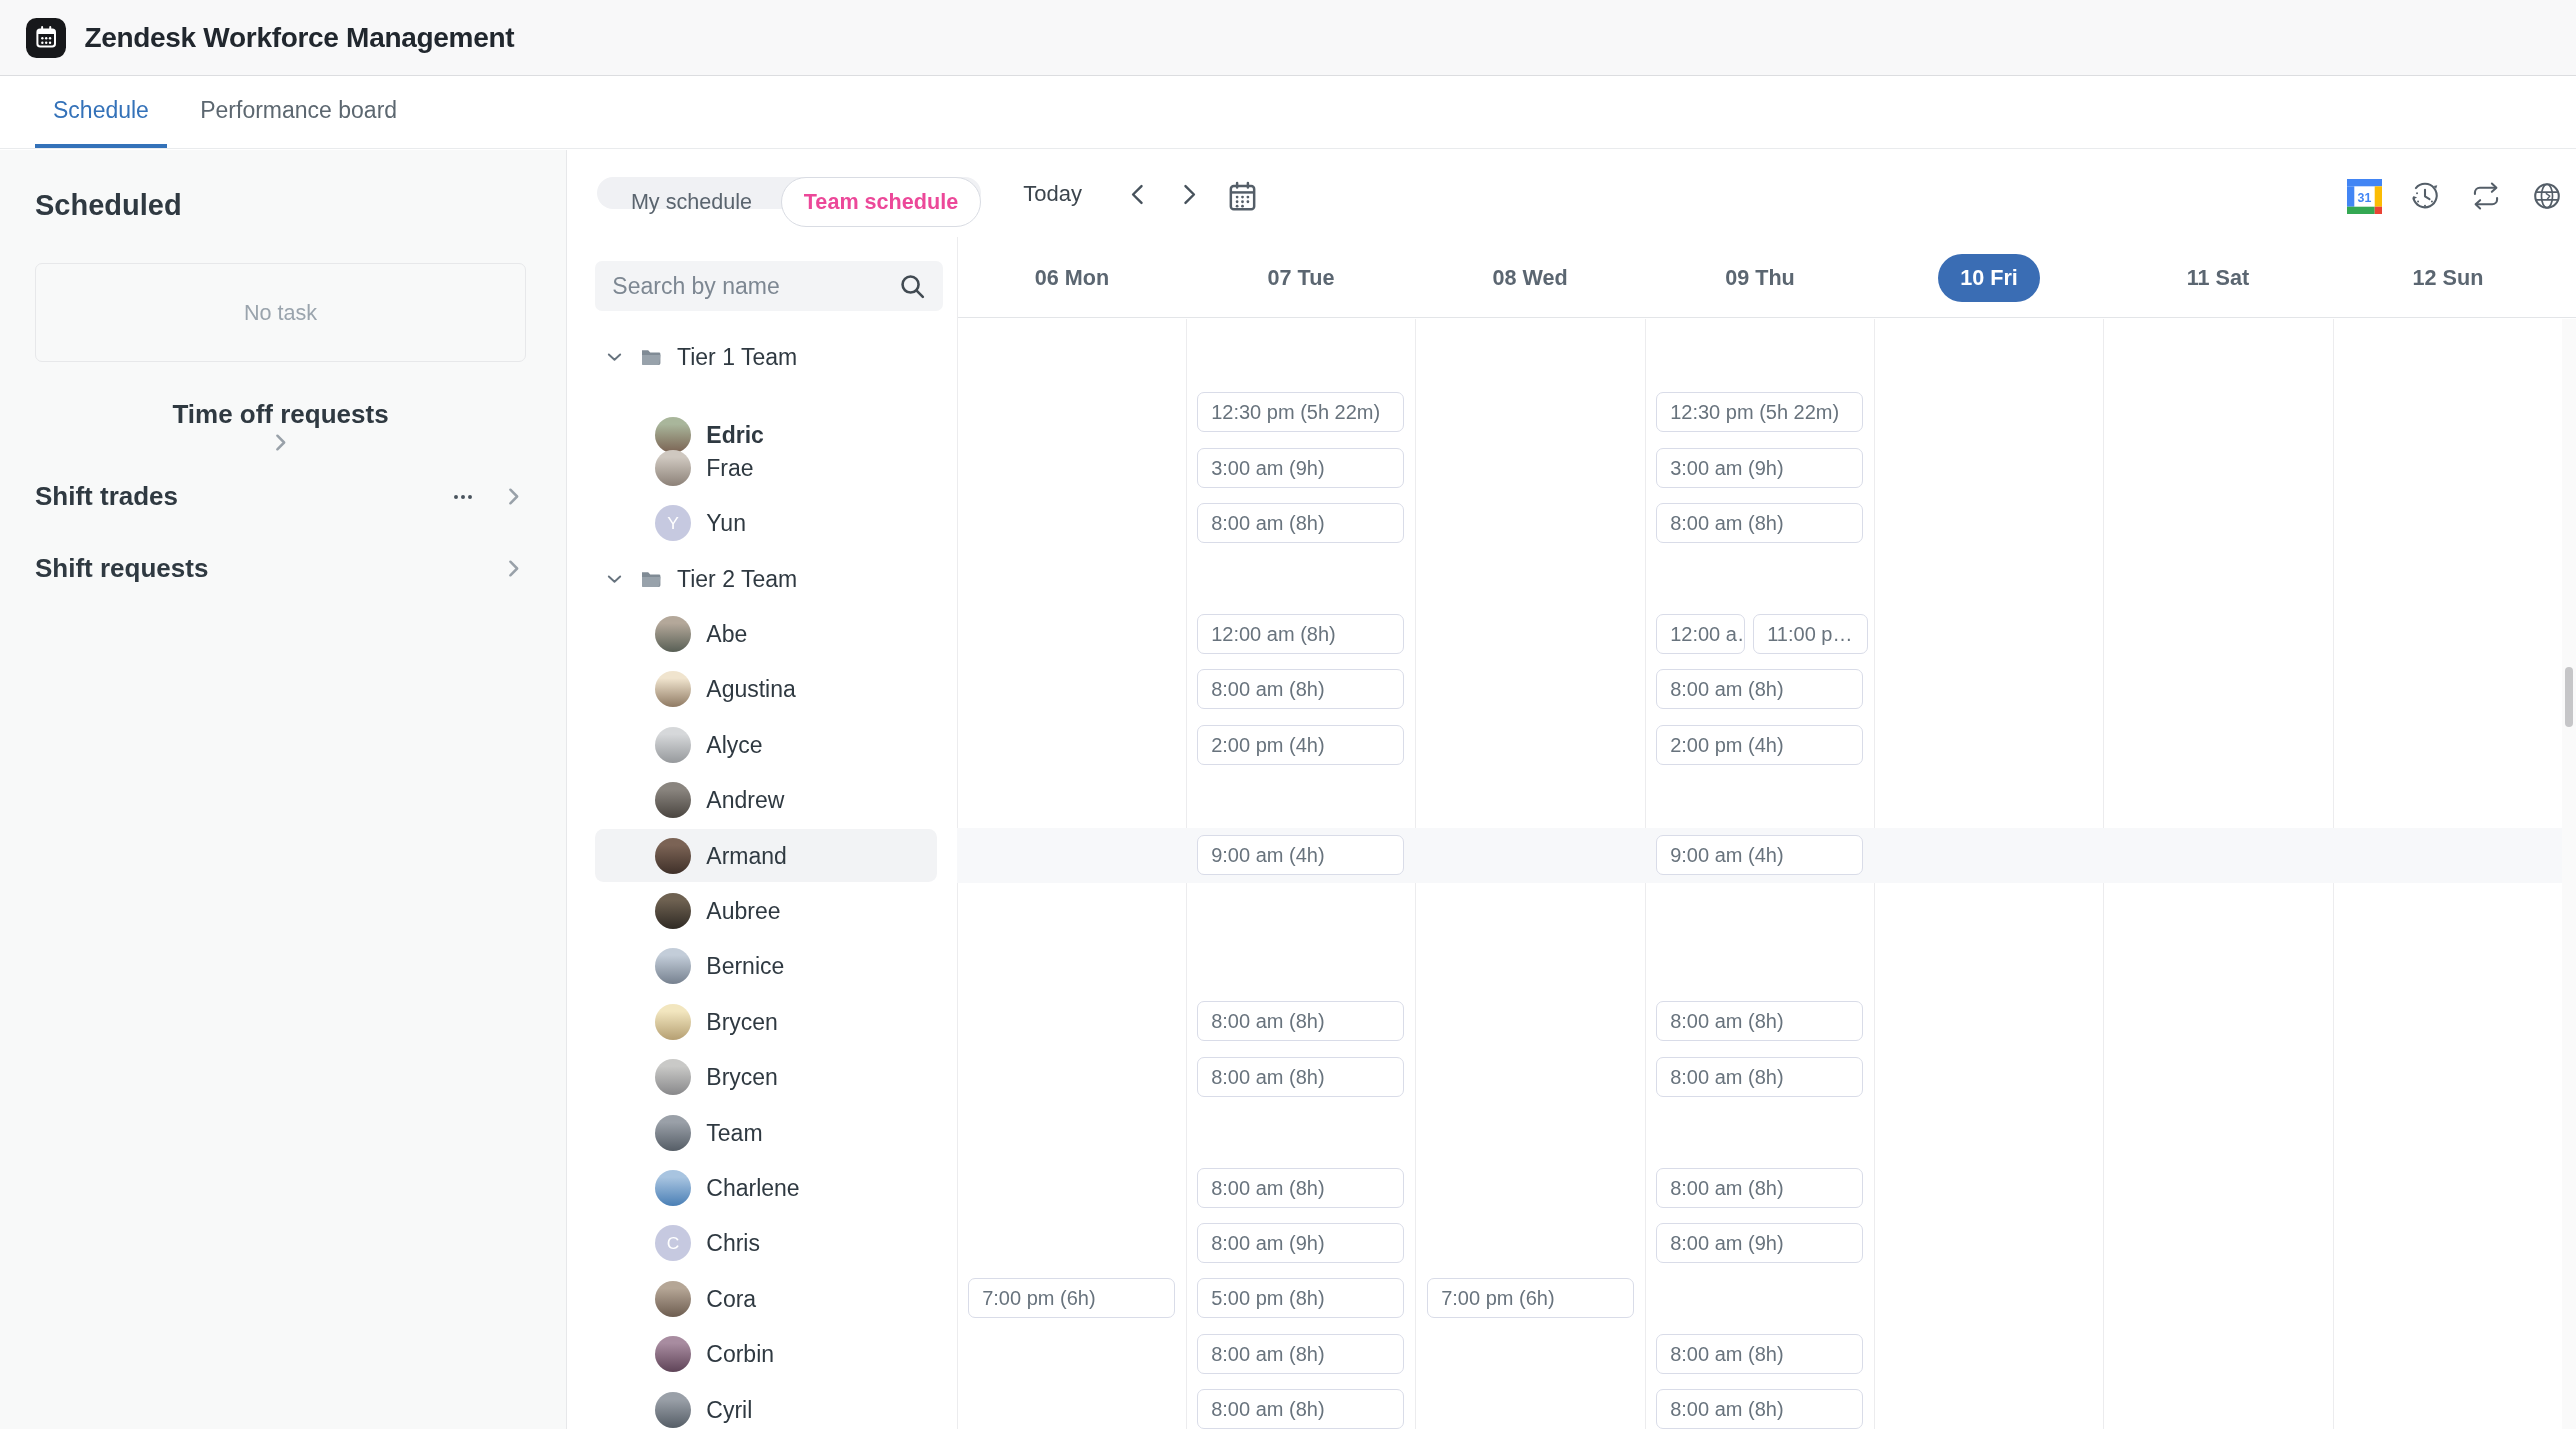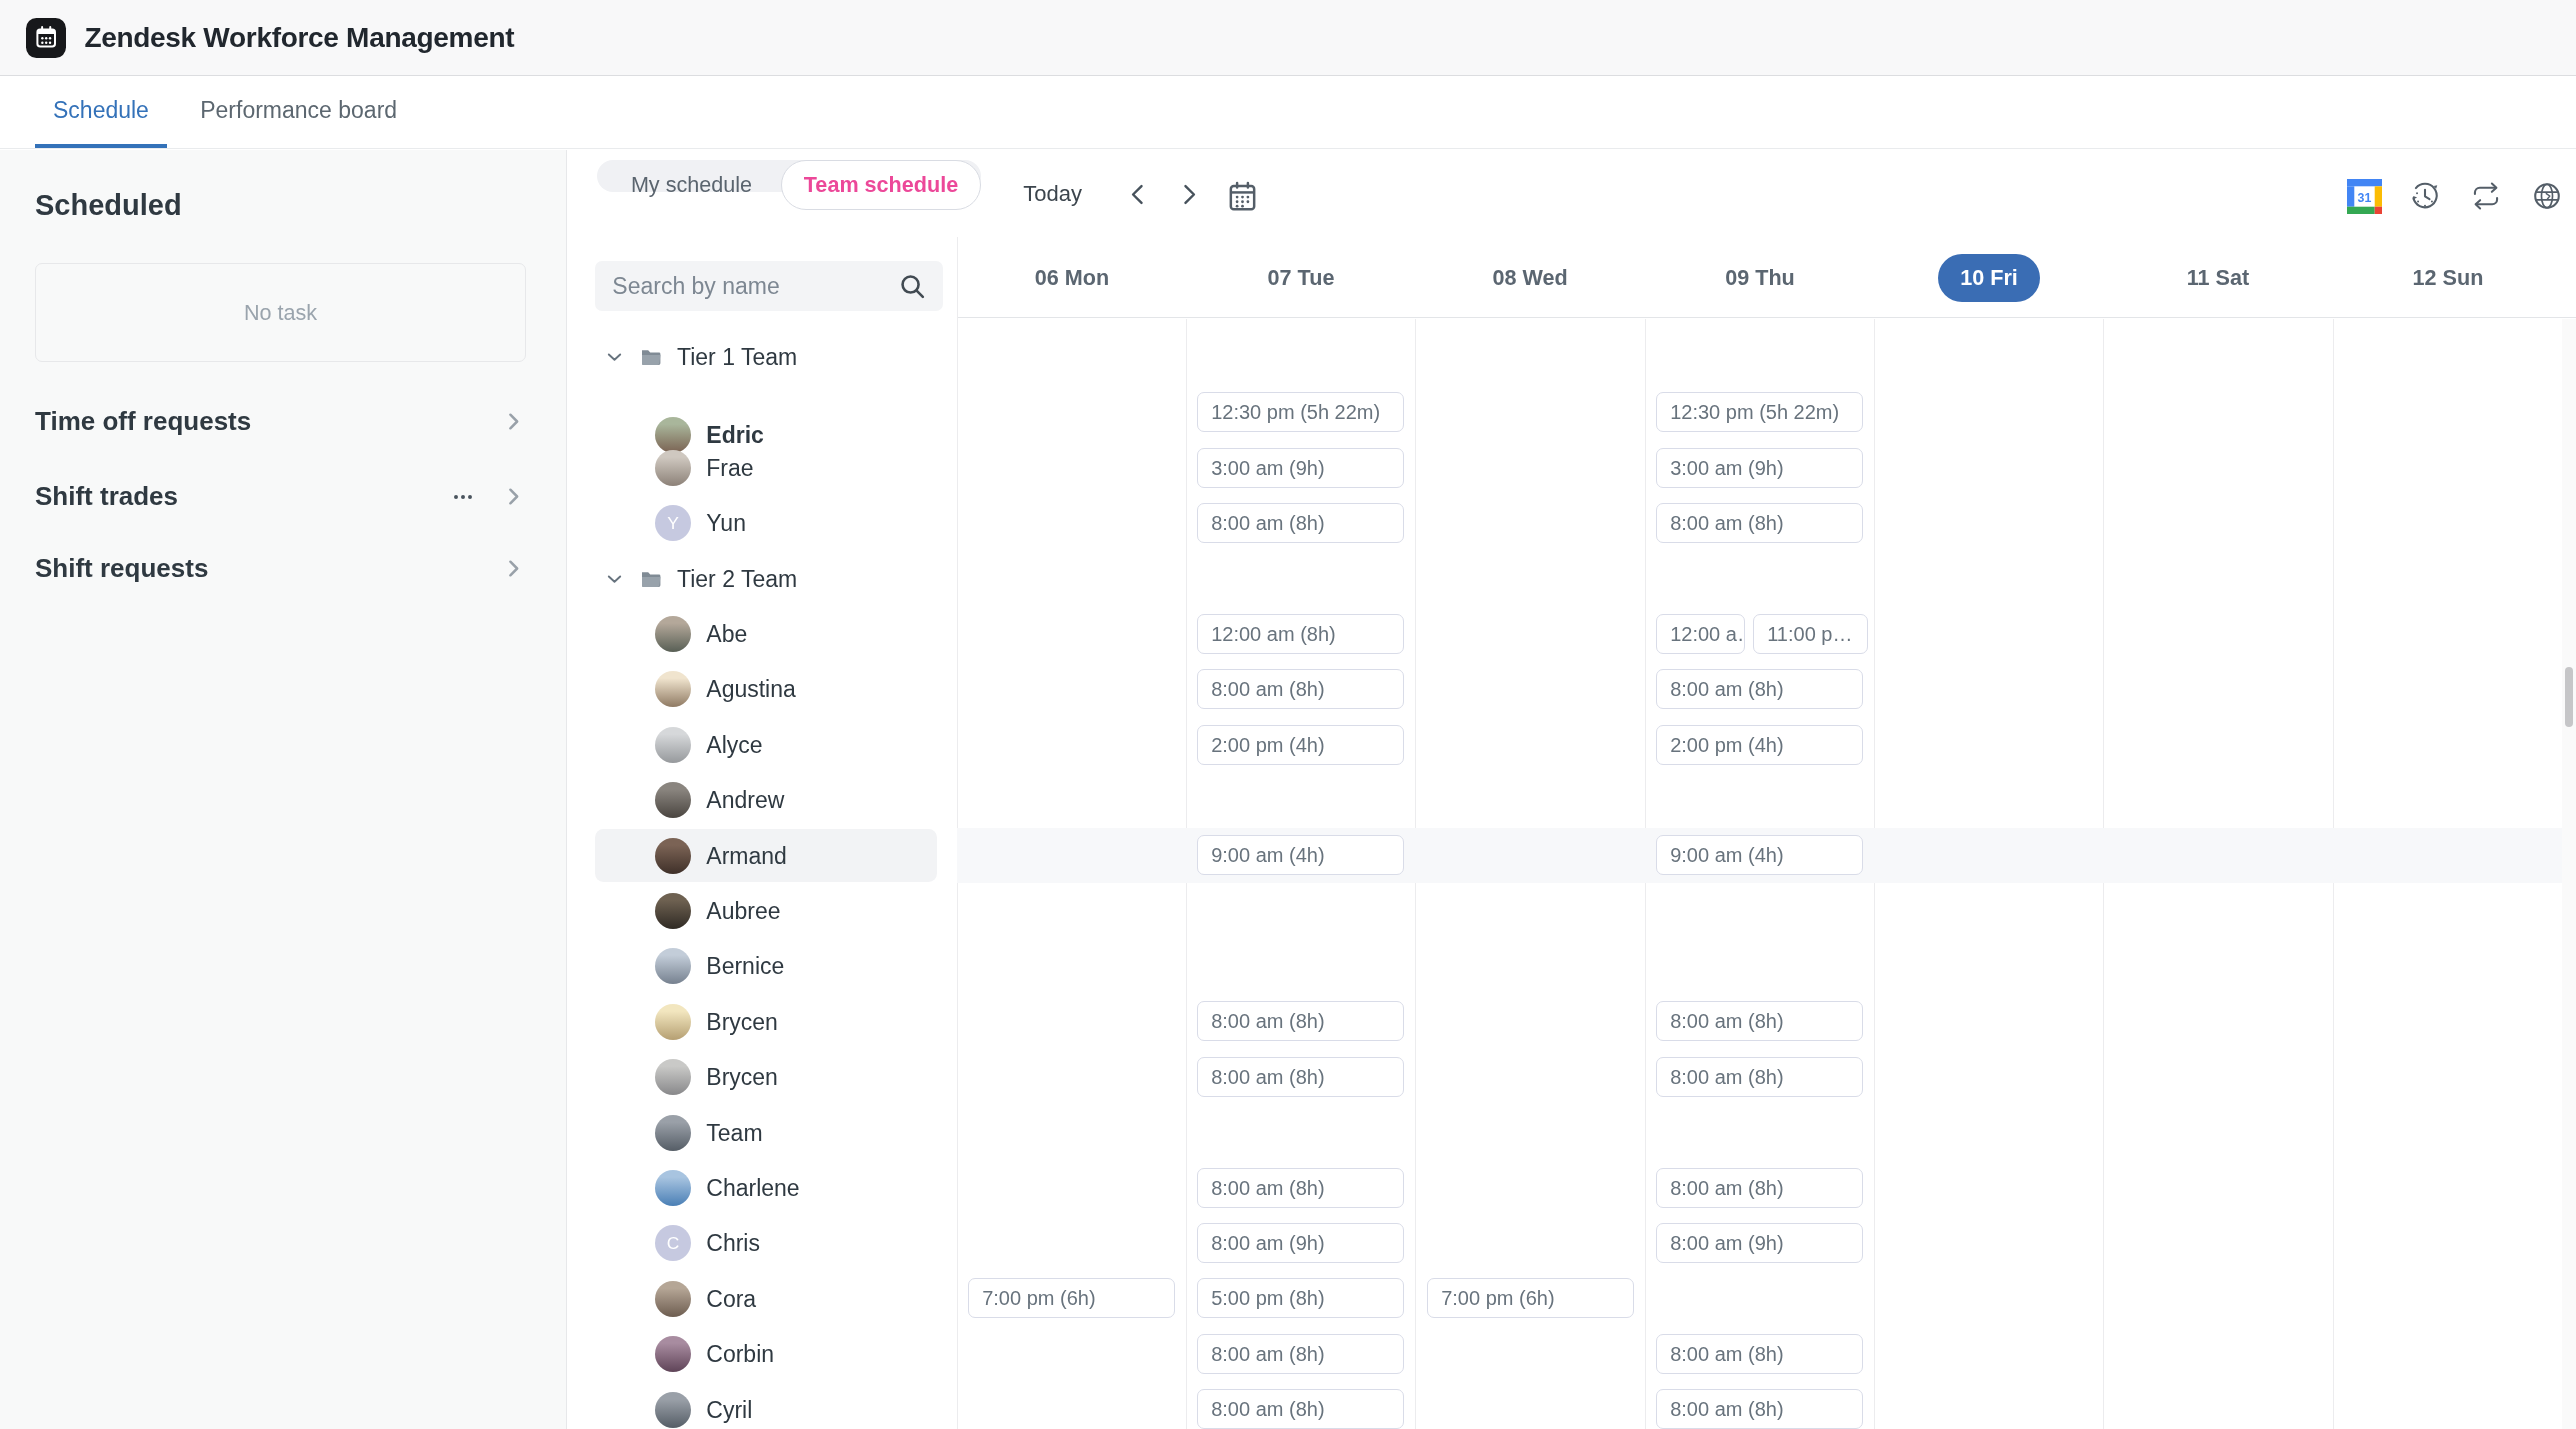--- a/index.html
+++ b/index.html
@@ -25,21 +25,21 @@
            border-right:1.4px solid #e7e8ea;box-sizing:border-box;}
   .sb-title{position:absolute;left:35px;top:189px;font-size:29px;font-weight:700;color:#2f3941;}
   .notask{position:absolute;left:35px;width:491px;top:263px;height:99px;border:1.4px solid #e7e8ea;
           border-radius:7px;box-sizing:border-box;color:#9aa4ad;font-size:21.6px;
           display:flex;align-items:center;justify-content:center;}
   .sb-item{position:absolute;left:35px;width:491px;height:45px;display:flex;align-items:center;}
   .sb-item .lbl{font-size:26px;font-weight:700;color:#2f3941;flex:1;}
   .sb-icons{display:flex;align-items:center;gap:24px;}
 
   
-  .seg{position:absolute;left:597px;top:160px;width:384px;height:32px;border-radius:25px;background:#f0f1f4;}
+  .seg{position:absolute;left:597px;top:177px;width:384px;height:32px;border-radius:25px;background:#f0f1f4;}
   .seg-btn{position:absolute;top:0;height:50px;display:flex;align-items:center;justify-content:center;
            font-size:21.6px;box-sizing:border-box;}
   .seg-btn.inactive{left:0;width:189px;color:#5a646e;}
   .seg-btn.active{right:0;width:200px;background:#fff;border:1.4px solid #d9dce3;border-radius:25px;
                   font-weight:700;color:#ec4899;}
   .today-btn{position:absolute;left:1008px;top:169px;height:50px;padding:0 15.3px;font-size:22px;
              color:#3c454d;display:flex;align-items:center;}
   .nav-btn{position:absolute;top:169px;width:39px;height:50px;display:flex;align-items:center;justify-content:center;}
   .icon-btn{position:absolute;top:174px;width:40px;height:40px;display:flex;align-items:flex-end;justify-content:center;}
 
@@ -97,21 +97,21 @@
 
   <nav class="tabs">
     <div class="tab active">Schedule</div>
     <div class="tab">Performance board</div>
   </nav>
 
   <aside class="sidebar"></aside>
   <div class="sb-title">Scheduled</div>
   <div class="notask">No task</div>
 
-  <div class="sb-item" style="top:399px;">
+  <div class="sb-item" style="top:399px;flex-direction:column;">
     <span class="lbl">Time off requests</span>
     <span class="sb-icons">
       <svg width="25" height="25" viewBox="0 0 24 24">
           <path d="M9 5.5l6.5 6.5L9 18.5" fill="none" stroke="#99a1a9" stroke-width="2.4" stroke-linecap="round" stroke-linejoin="round"></path>
         </svg>
     </span>
   </div>
   <div class="sb-item" style="top:474px;">
     <span class="lbl">Shift trades</span>
     <span class="sb-icons">

